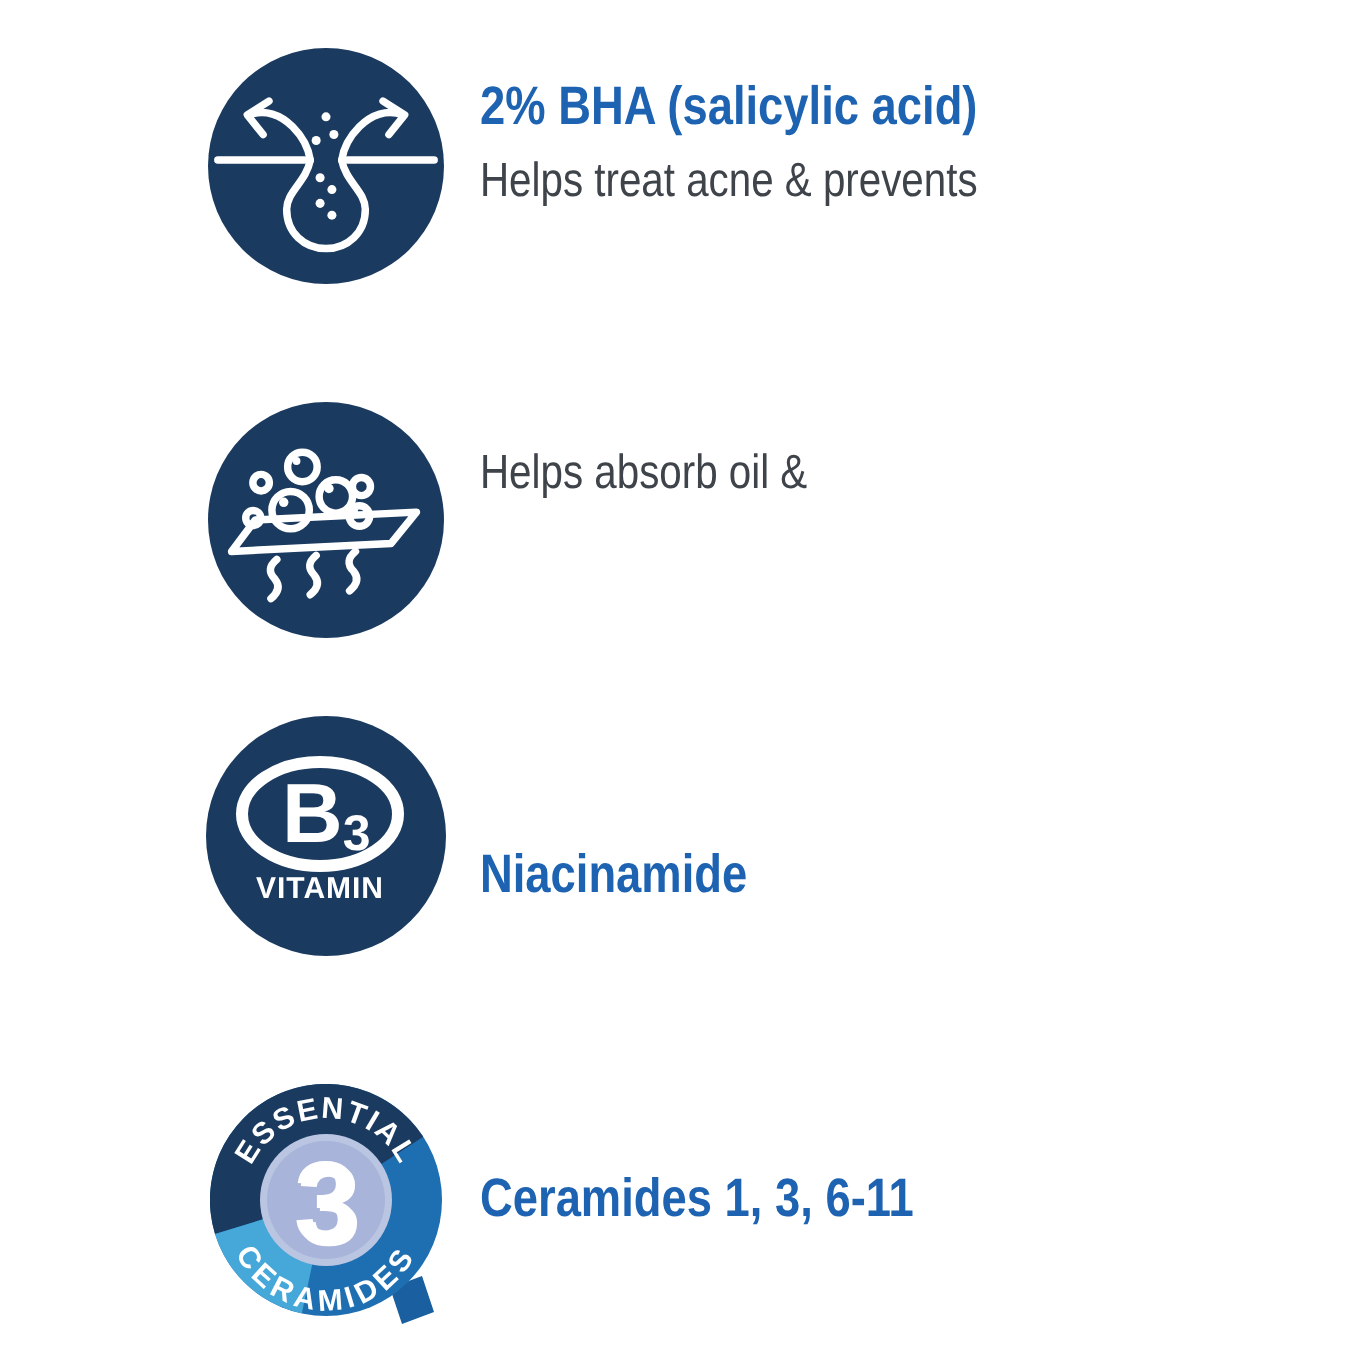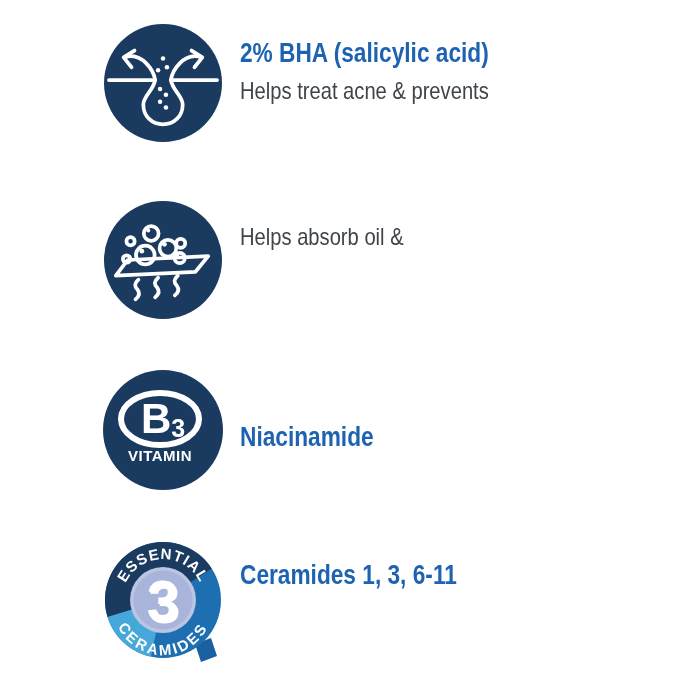--- a/index.html
+++ b/index.html
@@ -94,21 +94,21 @@
       <circle class="stroke-art" cx="77" cy="58" r="5.2"></circle>
         <circle class="dot" cx="74.5" cy="55.5" r="1.8"></circle>
     </svg>
   </div>
   <div class="textblock" style="top:215px">
     <div class="desc">
       <div class="desc-line-wrap"><span class="desc-line">Helps absorb oil &amp;</span></div>
     </div>
   </div>
 
-  <div class="icon" style="top:370px;left:103px">
+  <div class="icon" style="top:358px;left:103px">
     <svg width="120" height="120" viewBox="0 0 120 120">
       <circle class="fill-navy" cx="60" cy="60" r="60"></circle>
       <ellipse cx="57" cy="49" rx="39" ry="26" fill="none" stroke="#fff" stroke-width="6"></ellipse>
       <text class="svgtxt" x="38" y="63" font-size="42"><tspan>B</tspan><tspan font-size="25" dy="4">3</tspan></text>
       <text class="svgtxt" x="57" y="91" font-size="15" letter-spacing="0.5" text-anchor="middle">VITAMIN</text>
     </svg>
   </div>
   <div class="textblock" style="top:422px">
     <div><span class="title">Niacinamide</span></div>
   </div>
@@ -133,17 +133,17 @@
       <text class="svgtxt" x="58" y="79" font-size="58" text-anchor="middle">3</text>
 
       <text class="svgtxt" font-size="15" letter-spacing="1" text-anchor="middle">
         <textPath href="#arcTop" startOffset="50%">ESSENTIAL</textPath>
       </text>
       <text class="svgtxt" font-size="15" letter-spacing="2.5" text-anchor="middle">
         <textPath href="#arcBottom" startOffset="50%">CERAMIDES</textPath>
       </text>
     </svg>
   </div>
-  <div class="textblock" style="top:560px">
+  <div class="textblock" style="top:584px">
     <div><span class="title">Ceramides 1, 3, 6-11</span></div>
   </div>
 
 </div>
 
 </body></html>

